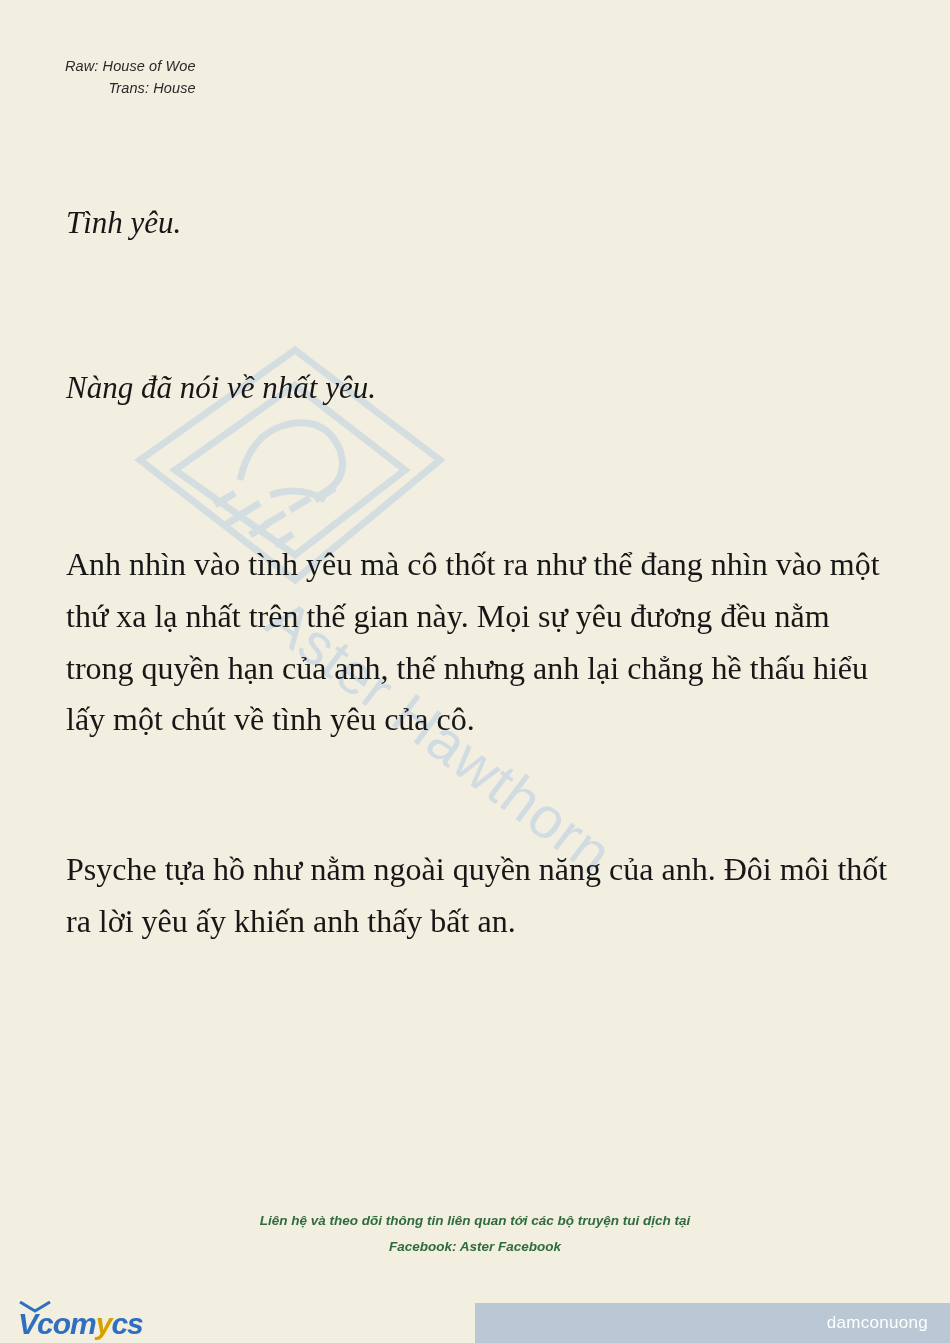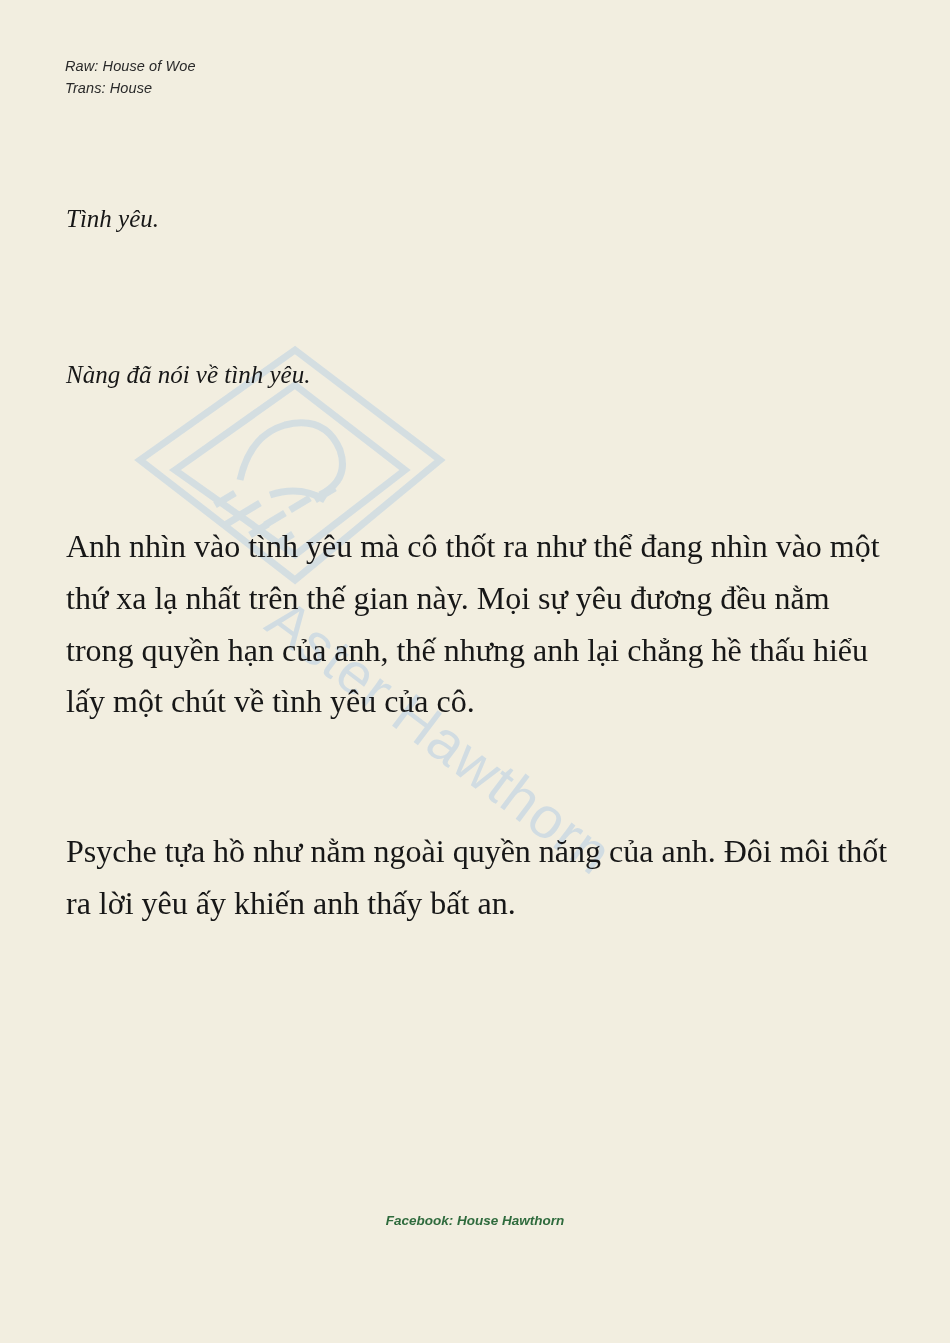--- a/index.html
+++ b/index.html
@@ -27,20 +27,21 @@
   .credits {
     position: absolute;
     top: 55px;
     left: 65px;
     font-family: "Liberation Sans", sans-serif;
     font-style: italic;
     font-size: 14.5px;
     color: #2a2a2a;
     line-height: 1.55;
     letter-spacing: .1px;
+    text-align: right;
   }
   .credits div { white-space: nowrap; }
 
   
   .watermark {
     position: absolute;
     left: 120px;
     top: 330px;
     width: 700px;
     height: 640px;
@@ -66,21 +67,21 @@
     left: 66px;
     top: 200px;
     width: 830px;
   }
   .para {
     color: #171717;
     font-family: "Liberation Serif", serif;
   }
   .para.italic {
     font-style: italic;
-    font-size: 25px;
+    font-size: 31px;
     line-height: 1.5;
   }
   .para.normal {
     font-size: 32px;
     line-height: 1.62;
   }
   .sp-1 { margin-bottom: 118px; }
   .sp-2 { margin-bottom: 128px; }
   .sp-3 { margin-bottom: 98px; }
 
@@ -173,23 +174,37 @@
         <path d="M150 165 q30 -10 55 5"></path>
         <path d="M95 175 l20 -12 M120 185 l20 -12 M145 195 l20 -12 M170 180 l20 -12 M195 170 l20 -12"></path>
         <path d="M105 195 l18 -11 M130 205 l18 -11 M155 215 l18 -11"></path>
       </g>
     </svg>
     <div class="wm-text">Aster Hawthorn</div>
   </div>
 
   <div class="content">
     <div class="para italic sp-1">Tình yêu.</div>
-    <div class="para italic sp-2">Nàng đã nói về tình yêu.</div>
+    <div class="para italic sp-2">Nàng đã nói về nhất yêu.</div>
     <div class="para normal sp-3">Anh nhìn vào tình yêu mà cô thốt ra như thể đang nhìn vào một thứ xa lạ nhất trên thế gian này. Mọi sự yêu đương đều nằm trong quyền hạn của anh, thế nhưng anh lại chẳng hề thấu hiểu lấy một chút về tình yêu của cô.</div>
     <div class="para normal">Psyche tựa hồ như nằm ngoài quyền năng của anh. Đôi môi thốt ra lời yêu ấy khiến anh thấy bất an.</div>
   </div>
 
   <div class="footer-note">
-    <div>Facebook: House Hawthorn</div>
-  </div>
-
+    <div>Liên hệ và theo dõi thông tin liên quan tới các bộ truyện tui dịch tại</div>
+    <div>Facebook: Aster Facebook</div>
+  </div>
+
+  <div class="bottom-bar">
+    <div class="bar-left">
+      <svg class="brand-mark" viewBox="0 0 34 12">
+        <path d="M2 1 L17 10 L32 1" stroke="#2e6fbf" stroke-width="3" fill="none"></path>
+      </svg>
+      <div class="brand">
+        <span class="v">V</span><span class="v">com</span><span class="y">y</span><span class="v">cs</span>
+      </div>
+    </div>
+    <div class="bar-right">
+      <div class="site-tag">damconuong</div>
+    </div>
+  </div>
 
 </div>
 
 </body></html>

